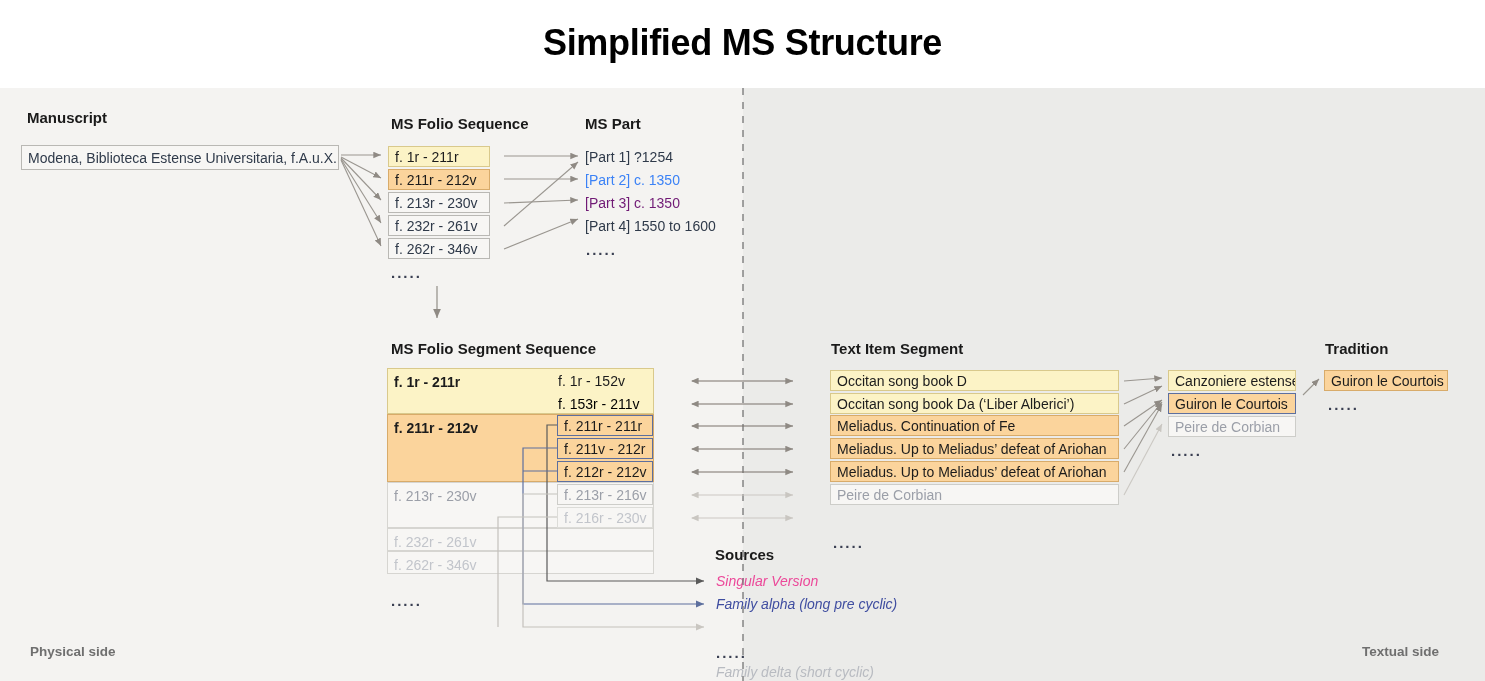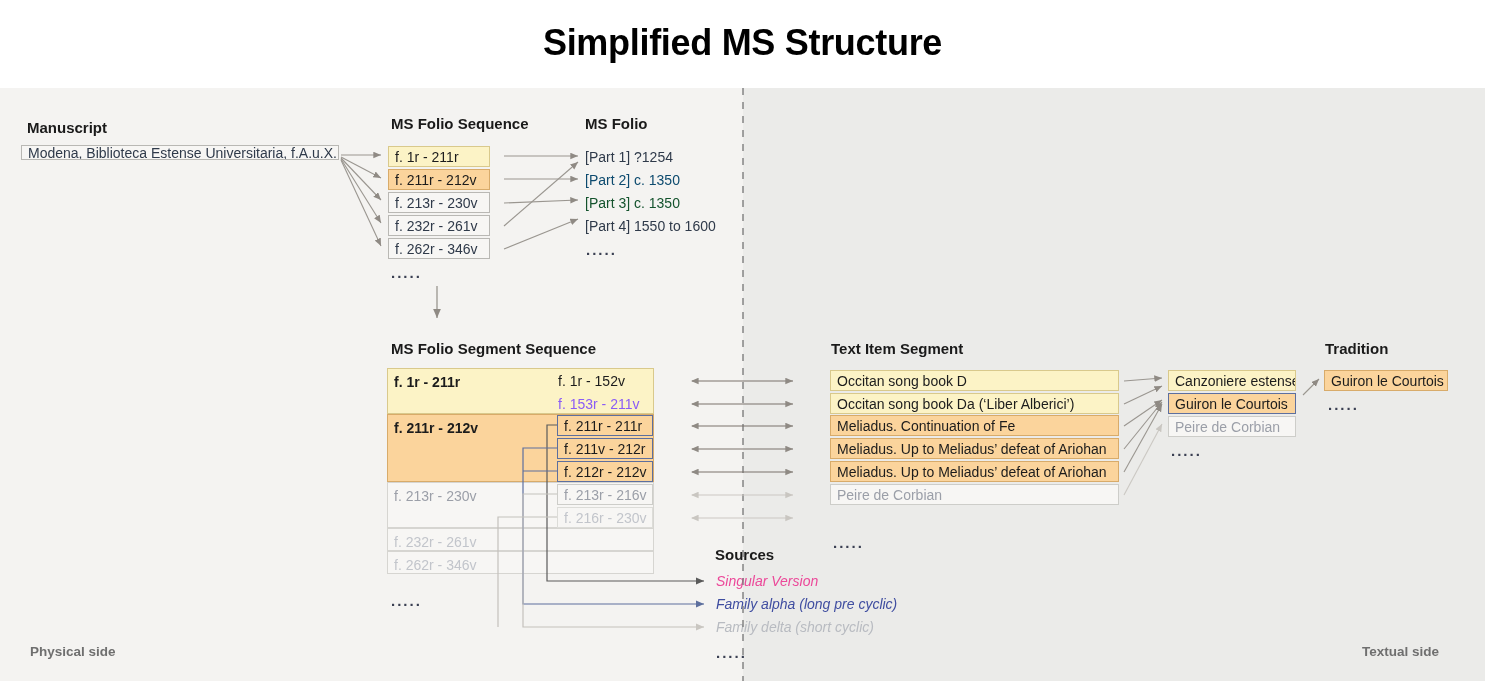--- a/index.html
+++ b/index.html
@@ -66,48 +66,48 @@
     position:absolute;font-size:15px;color:#3a3f52;letter-spacing:2px;
     font-weight:bold;white-space:nowrap;
   }
 
   
   .src{
     position:absolute;font-size:14px;font-style:italic;white-space:nowrap;
   }
   .src.grey{color:#ec4899;}
   .src.blue{color:#3f4da0;}
-  .src.pale{color:#b8bbc1;}
+  .src.pale{color:#b8bbc1;margin-top:45px;}
 
   svg.overlay{position:absolute;left:0;top:0;width:1485px;height:681px;
     pointer-events:none;}
 </style>
 </head>
 <body>
 
 <div class="canvas">
 
   <div class="band band-left"></div>
   <div class="band band-right"></div>
 
   <div class="title">Simplified MS Structure</div>
 
   <div class="side-caption" style="left:30px;top:644px;">Physical side</div>
   <div class="side-caption" style="left:1362px;top:644px;">Textual side</div>
 
-  <div class="col-head" style="left:27px;top:119px;">Manuscript</div>
+  <div class="col-head" style="left:27px;top:109px;">Manuscript</div>
   <div class="col-head" style="left:391px;top:115px;">MS Folio Sequence</div>
-  <div class="col-head" style="left:585px;top:115px;">MS Folio</div>
+  <div class="col-head" style="left:585px;top:115px;">MS Part</div>
   <div class="col-head" style="left:391px;top:340px;">MS Folio Segment Sequence</div>
   <div class="col-head" style="left:831px;top:340px;text-align:center;">Text Item Segment</div>
   <div class="col-head" style="left:1188px;top:340px;margin-top:32px;">Text Item</div>
   <div class="col-head" style="left:1325px;top:340px;">Tradition</div>
   <div class="col-head" style="left:715px;top:546px;">Sources</div>
 
-  <div class="box" style="left:21px;top:145px;width:318px;height:15px;">
+  <div class="box" style="left:21px;top:145px;width:318px;height:25px;">
     <span>Modena, Biblioteca Estense Universitaria, f.A.u.X.</span>
   </div>
 
   <div class="box yellow" style="left:388px;top:146px;width:102px;height:21px;">
     <span>f. 1r - 211r</span>
   </div>
   <div class="box orange" style="left:388px;top:169px;width:102px;height:21px;">
     <span>f. 211r - 212v</span>
   </div>
   <div class="box" style="left:388px;top:192px;width:102px;height:21px;">
@@ -117,24 +117,24 @@
     <span>f. 232r - 261v</span>
   </div>
   <div class="box" style="left:388px;top:238px;width:102px;height:21px;">
     <span>f. 262r - 346v</span>
   </div>
   <div class="ellipsis" style="left:391px;top:264px;">.....</div>
 
   <div class="box" style="left:585px;top:147px;width:135px;height:19px;border:none;background:transparent;color:#2f3a4a;padding:0;">
     <span>[Part 1] ?1254</span>
   </div>
-  <div class="box" style="left:585px;top:170px;width:135px;height:19px;border:none;background:transparent;color:#0c4a6e;padding:0;">
+  <div class="box" style="left:585px;top:170px;width:135px;height:19px;border:none;background:transparent;color:#3b82f6;padding:0;">
     <span>[Part 2] c. 1350</span>
   </div>
-  <div class="box" style="left:585px;top:193px;width:135px;height:19px;border:none;background:transparent;color:#14532d;padding:0;">
+  <div class="box" style="left:585px;top:193px;width:135px;height:19px;border:none;background:transparent;color:#701a75;padding:0;">
     <span>[Part 3] c. 1350</span>
   </div>
   <div class="box" style="left:585px;top:216px;width:155px;height:19px;border:none;background:transparent;color:#2f3a4a;padding:0;">
     <span>[Part 4] 1550 to 1600</span>
   </div>
   <div class="ellipsis" style="left:586px;top:241px;">.....</div>
 
   <div class="grp yellow" style="left:387px;top:368px;width:267px;height:46px;">
     <span class="grp-label dark">f. 1r - 211r</span>
   </div>
@@ -147,21 +147,21 @@
   <div class="grp plain" style="left:387px;top:528px;width:267px;height:23px;">
     <span class="grp-label dim2">f. 232r - 261v</span>
   </div>
   <div class="grp plain" style="left:387px;top:551px;width:267px;height:23px;">
     <span class="grp-label dim2">f. 262r - 346v</span>
   </div>
 
   <div class="box" style="left:558px;top:370px;width:94px;height:21px;border:none;background:transparent;color:#1c1c1c;padding:0;">
     <span>f. 1r - 152v</span>
   </div>
-  <div class="box" style="left:558px;top:393px;width:94px;height:21px;border:none;background:transparent;color:#8b5cf6;padding:0;">
+  <div class="box" style="left:558px;top:393px;width:94px;height:21px;border:none;background:transparent;color:#000000;padding:0;">
     <span>f. 153r - 211v</span>
   </div>
 
   <div class="box orange-hl" style="left:557px;top:415px;width:96px;height:21px;">
     <span>f. 211r - 211r</span>
   </div>
   <div class="box orange-hl" style="left:557px;top:438px;width:96px;height:21px;">
     <span>f. 211v - 212r</span>
   </div>
   <div class="box orange-hl" style="left:557px;top:461px;width:96px;height:21px;">

